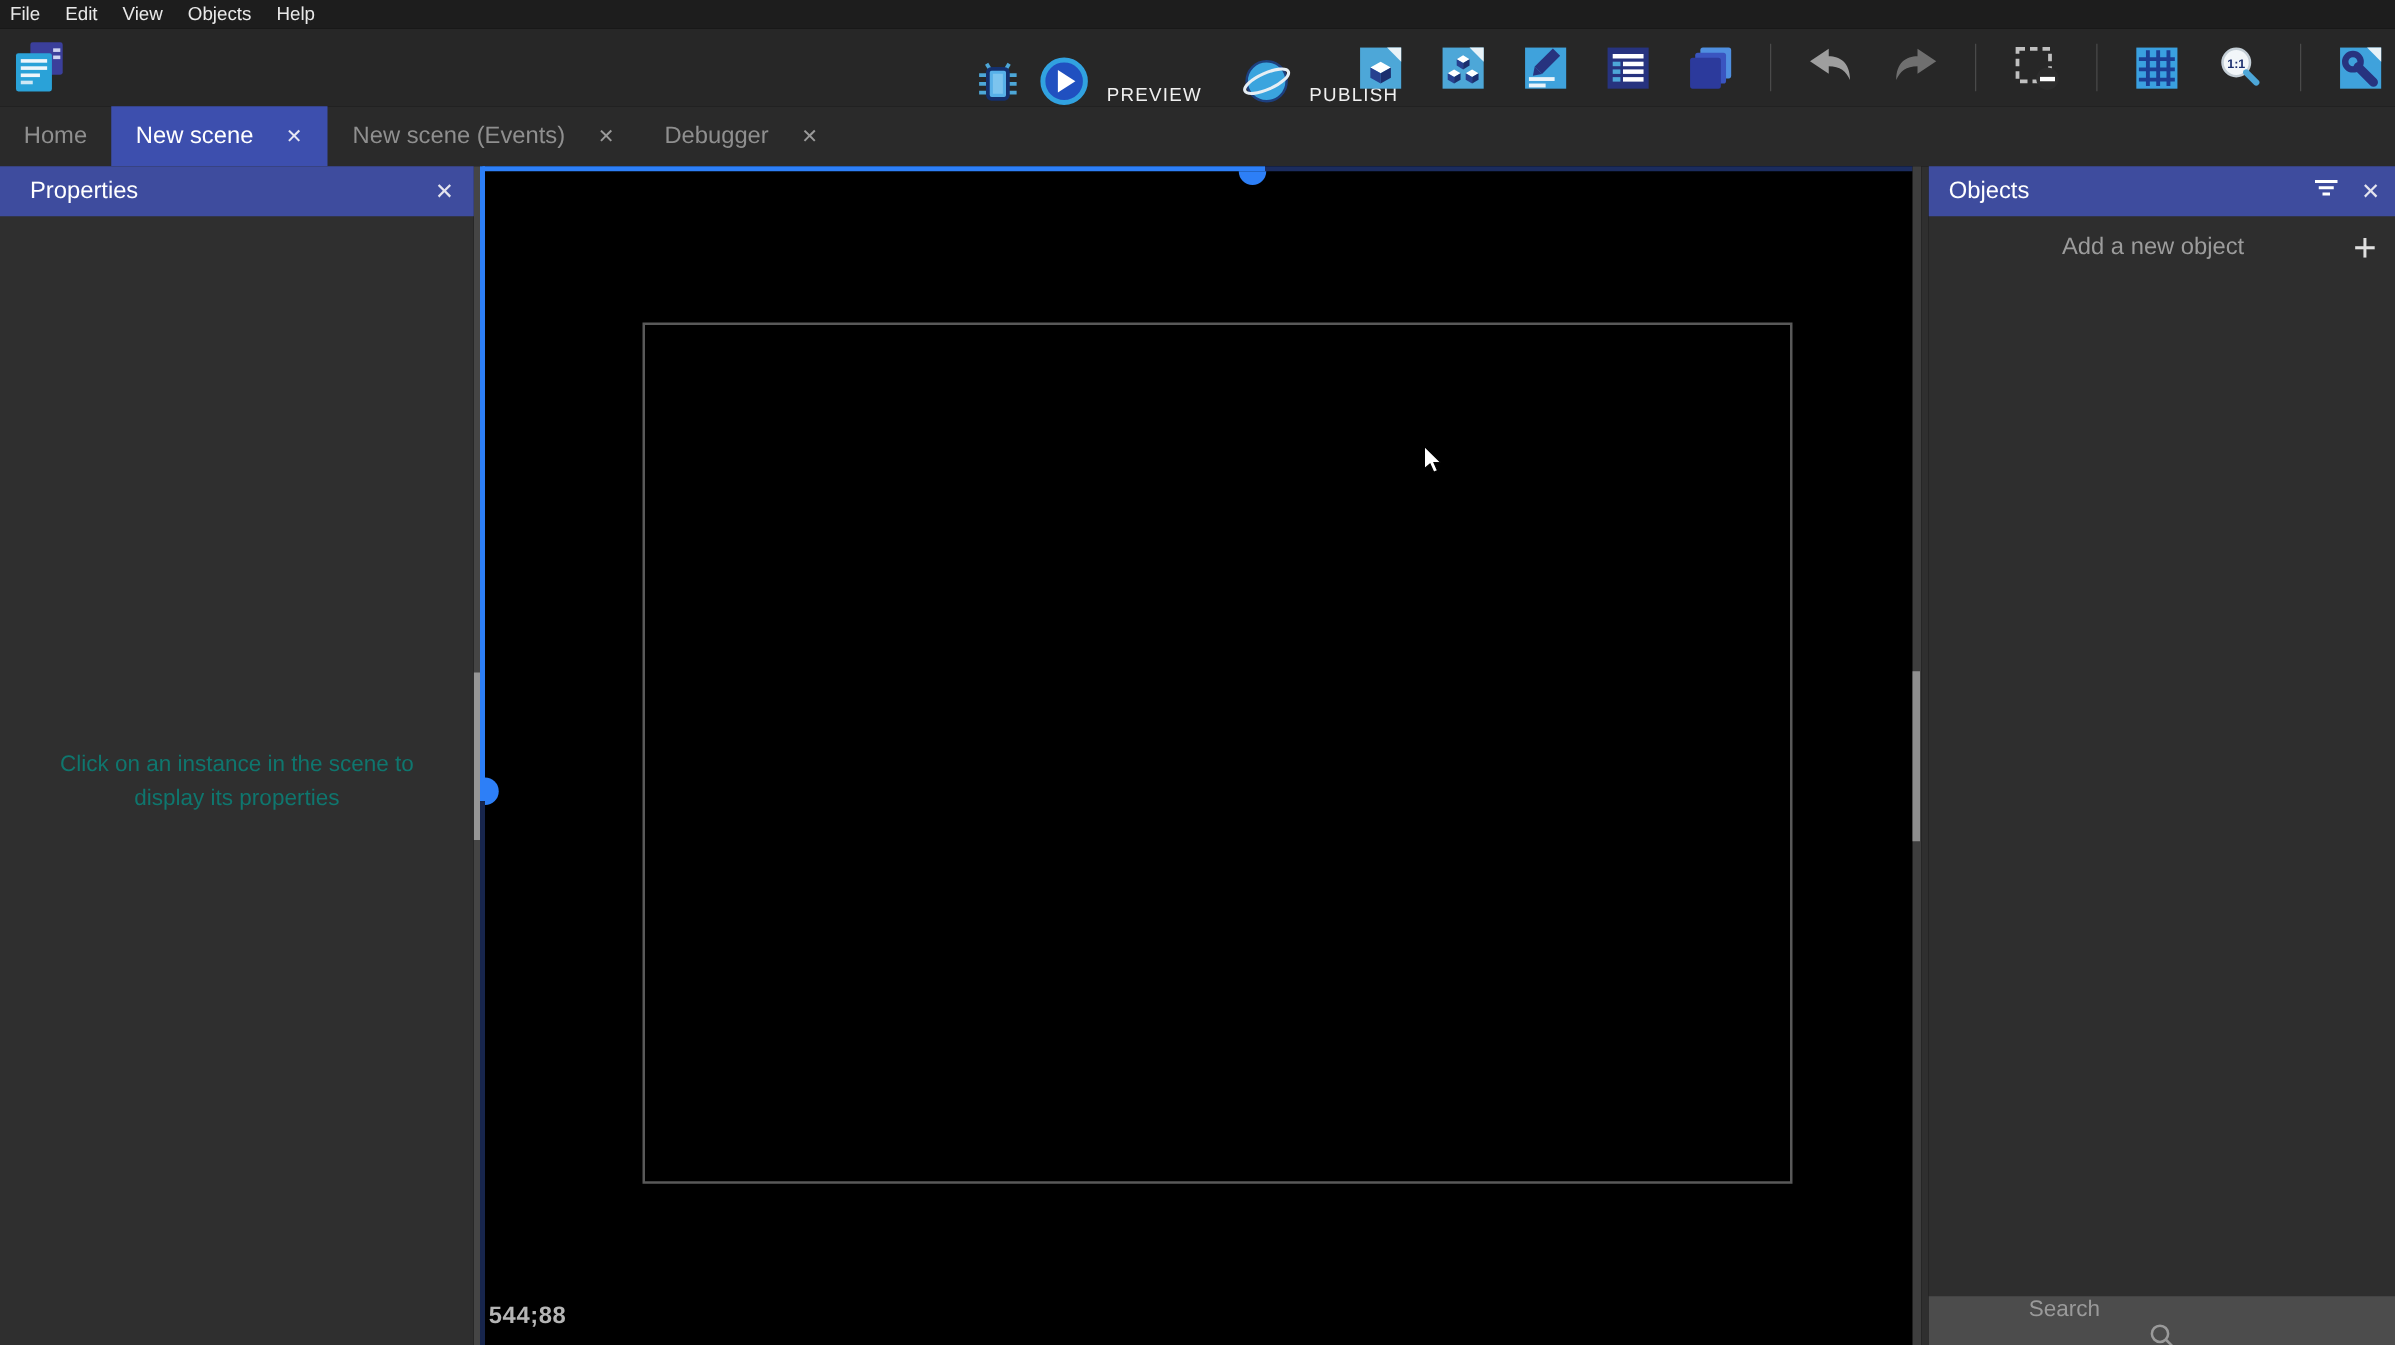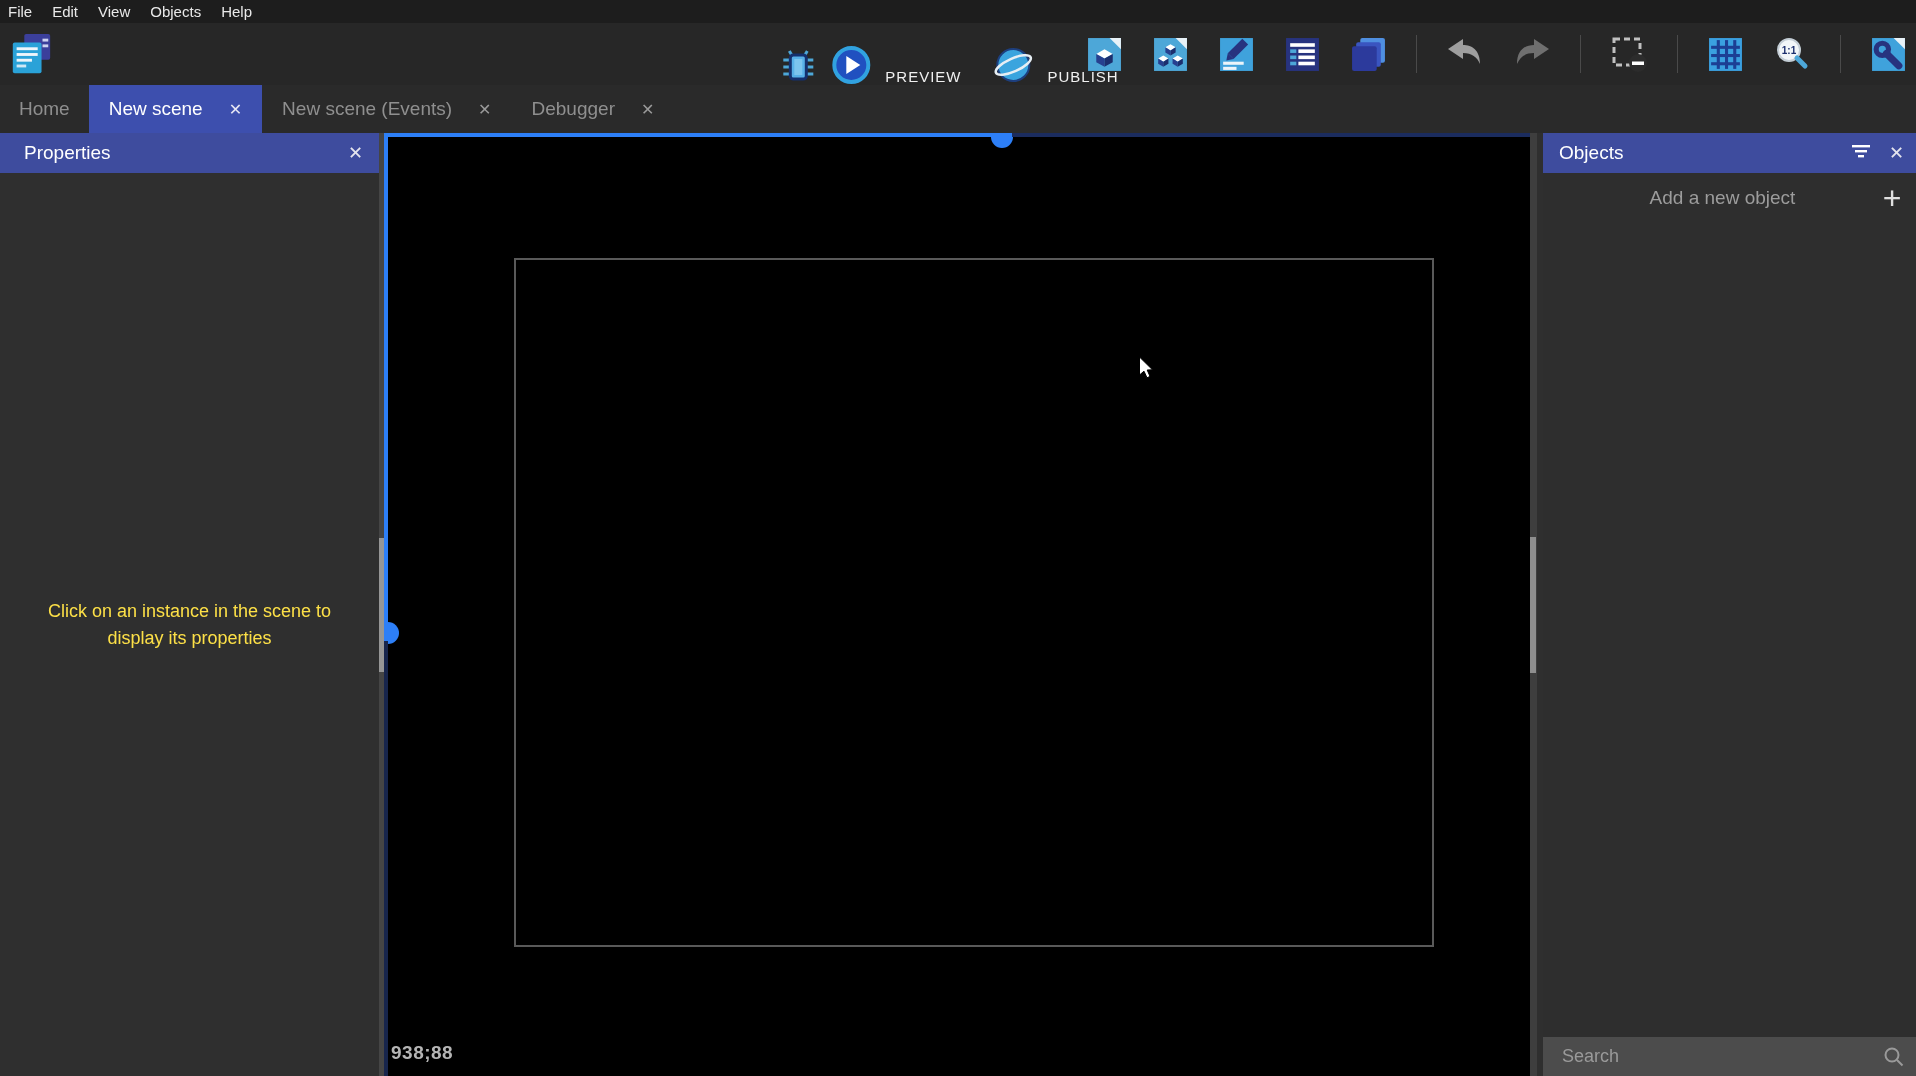--- a/index.html
+++ b/index.html
@@ -35,32 +35,32 @@
 
   
   .panel-header { position:absolute; height:40px; background:#3e4c9e; display:flex;
                   align-items:center; color:#fff; font-size:19px; }
   .props-panel { position:absolute; left:0; top:133px; width:379px; height:943px; background:#2f2f2f; }
   .props-header { left:0; top:133px; width:379px; padding-left:24px; }
   .panel-close { position:absolute; font-size:18px; color:#e4e4ee; top:50%; transform:translateY(-50%); }
   .props-header .panel-close { right:16px; }
   .props-body { position:absolute; left:0; top:173px; width:379px; height:903px;
                 display:flex; align-items:center; justify-content:center; }
-  .props-empty { width:300px; text-align:center; color:#fde047; font-size:18px; line-height:1.45; }
+  .props-empty { width:300px; text-align:center; color:#0f766e; font-size:18px; line-height:1.45; }
 
   .objects-panel { position:absolute; left:1543px; top:133px; width:373px; height:943px; background:#2e2e2e; }
   .objects-header { left:1543px; top:133px; width:373px; padding-left:16px; }
   .objects-header .hdr-icons { position:absolute; right:12px; top:0; height:40px;
                                display:flex; align-items:center; gap:18px; }
   .add-object-row { position:absolute; left:1543px; top:177px; width:373px; height:42px;
                     display:flex; align-items:center; }
   .add-object-label { flex:1; text-align:center; color:#9c9c9c; font-size:19px; padding-left:34px; }
   .add-object-plus { width:48px; color:#e0e0e0; font-size:32px; font-weight:300; text-align:center; }
   .search-bar { position:absolute; left:1543px; top:1037px; width:373px; height:39px; background:#4c4c4c;
-                display:flex; align-items:center; }
+                display:flex; align-items:center;flex-direction:column; }
   .search-input { flex:1; background:transparent; border:none; outline:none; color:#d8d8d8;
                   font-size:18px; padding-left:19px; font-family:"Liberation Sans", sans-serif; }
   .search-input::placeholder { color:#9a9a9a; opacity:1; }
   .search-icon-box { width:44px; display:flex; justify-content:center; }
 
   
   .scene-canvas { position:absolute; left:386px; top:133px; width:1144px; height:943px; background:#000; }
   .game-frame { position:absolute; left:514px; top:258px; width:920px; height:689px;
                 border:2px solid #595959; }
   .coords-readout { position:absolute; left:391px; top:1042px; color:#b5b5b5; font-size:19px;
@@ -280,21 +280,21 @@
   <div class="scene-canvas"></div>
   <div class="game-frame"></div>
 
   <div class="sel-top-bright"></div>
   <div class="sel-top-dark"></div>
   <div class="sel-left-bright"></div>
   <div class="sel-left-dark"></div>
   <div class="sel-handle-top"></div>
   <div class="sel-handle-left"></div>
 
-  <div class="coords-readout">938;88</div>
+  <div class="coords-readout">544;88</div>
 
   <span class="mouse-cursor">
     <svg width="18" height="24" viewBox="0 0 18 24">
       <path d="M1.5 1 L1.5 19 L6 15.2 L9 21.8 L12 20.4 L9.2 14 L14.5 13.8 Z" fill="#ffffff" stroke="#000000" stroke-width="1"></path>
     </svg>
   </span>
 
   <div class="divider-left"></div>
   <div class="thumb-left"></div>
   <div class="track-right"></div>

